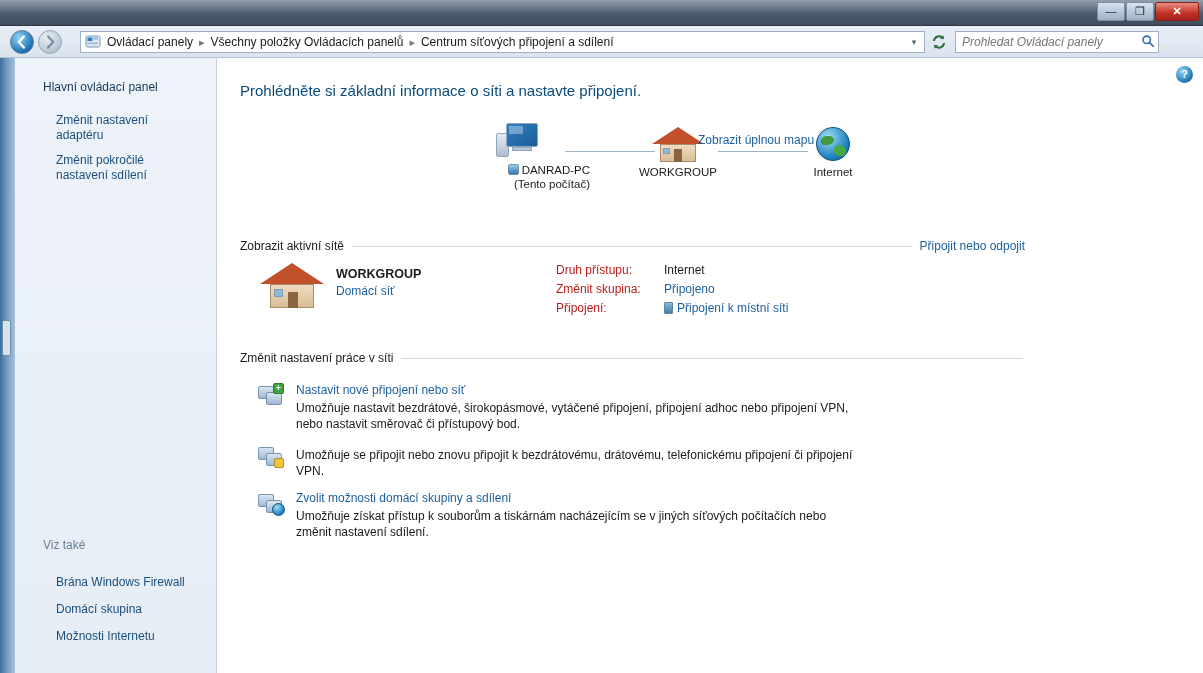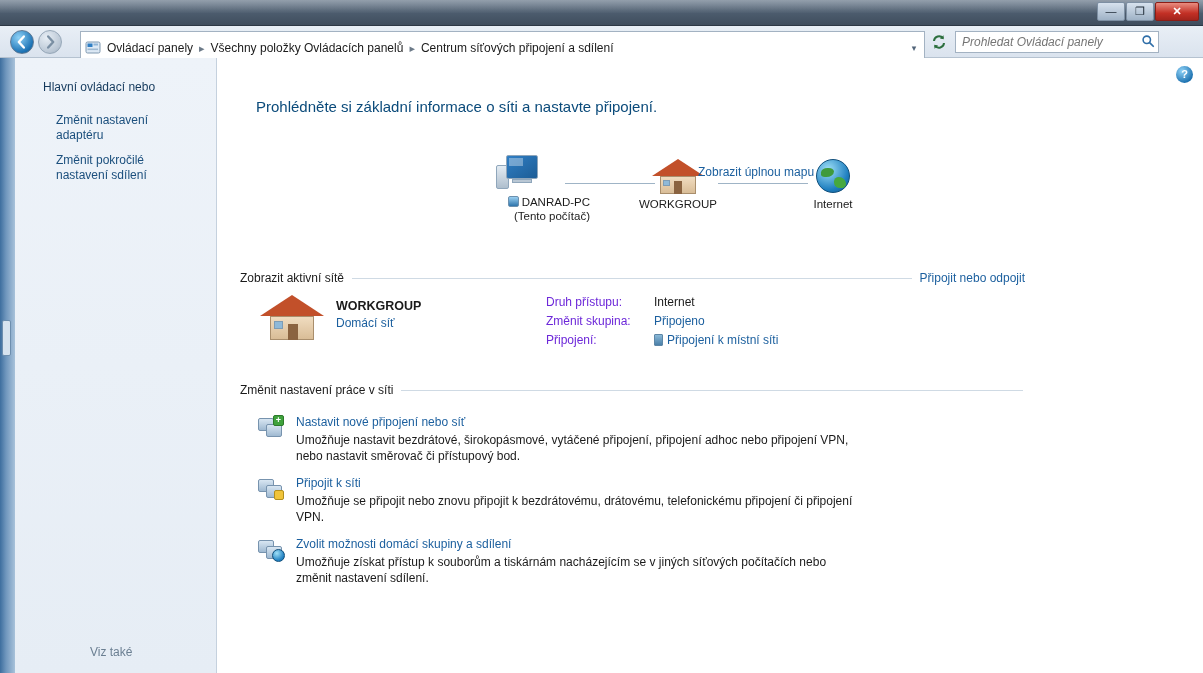--- a/index.html
+++ b/index.html
@@ -74,21 +74,21 @@
     width: 0; height: 0;
     border-left: 4px solid transparent; border-right: 4px solid transparent;
     border-top: 5px solid #4a6party;
     border-top-color: #4a6a88;
   }
   #breadcrumbbar {
     position: absolute; left: 80px; top: 5px; width: 845px; height: 22px;
     background: #ffffff;
     border: 1px solid #a3b2c2;
     display: flex; align-items: center;
-    padding: 16px 2px;
+    padding: 4px 2px;
   }
   #breadcrumbbar .cpicon {
     width: 16px; height: 16px; margin: 0 4px 0 2px; position: relative; flex: none;
   }
   .crumb {
     font-size: 12px; color: #1b1b1b; padding: 2px 2px; white-space: nowrap;
     cursor: default;
   }
   .crumb.link { color: #1b1b1b; }
   .sep {
@@ -138,37 +138,37 @@
   #sidebar ul { list-style: none; margin: 13px; padding: 0; }
   #sidebar li {
     font-size: 12px; color: #1b4f7d; padding: 5px 10px 5px 28px;
     line-height: 15px; cursor: default;
   }
   #sidebar .tasks { margin-top: 14px; }
   #seealso {
     position: absolute; left: 0; bottom: 10px; width: 100%;
   }
   #seealso .label {
-    font-size: 12px; color: #6b7f92; padding: 0 0 4px 28px; margin-left: 47px;
+    font-size: 12px; color: #6b7f92; padding: 0 0 4px 28px;
   }
   #seealso li { padding: 6px 10px 6px 28px; }
 
   #content {
     position: absolute; left: 218px; top: 0; right: 0; height: 615px;
     background: #fff; overflow: hidden;
   }
   #helpbtn {
     position: absolute; right: 10px; top: 8px;
     width: 17px; height: 17px; border-radius: 50%;
     background: radial-gradient(circle at 35% 30%, #8fd2f7, #1a6fae 75%, #124f78);
     color: #fff; font-size: 11px; font-weight: bold; text-align: center;
     line-height: 17px;
   }
   h1.pagetitle {
-    margin: 16px; padding: 24px 0 0 22px;
+    margin: 0; padding: 24px 0 0 22px;
     font-size: 15px; font-weight: normal; color: #0a4a7a;
   }
 
   
   #mapzone { position: relative; height: 126px; }
   #mapzone .node {
     position: absolute; text-align: center; width: 140px;
   }
   #mapzone .nodelabel { font-size: 11.5px; color: #1b1b1b; line-height: 14px; }
   #fullmaplink {
@@ -263,21 +263,21 @@
   #activenet .left {
     position: absolute; left: 42px; top: 8px; display: flex; align-items: flex-start;
   }
   #activenet .netname { font-size: 12.5px; font-weight: bold; color: #1b1b1b; padding-top: 6px; }
   #activenet .netsub { font-size: 12px; color: #1b5f9e; padding-top: 3px; }
   #detail {
     position: absolute; left: 328px; top: 8px; width: 420px;
     font-size: 12px;
   }
   #detail .row { display: flex; line-height: 19px; }
-  #detail .k { width: 108px; color: #6d28d9; }
+  #detail .k { width: 108px; color: #b91c1c; margin-left: 10px; }
   #detail .v { color: #1b1b1b; }
   #detail .v.link { color: #1b5f9e; text-align: right; }
   .plugicon {
     display: inline-block; width: 9px; height: 12px; vertical-align: -2px;
     margin-right: 4px;
     background: linear-gradient(to bottom, #8ab9d8, #4a7fa8);
     border: 1px solid #5d86a6; border-radius: 1px;
   }
 
   
@@ -393,28 +393,33 @@
     </div>
   </div>
 
   <div id="body">
 
     <div id="leftedge">
       <div class="nub"></div>
     </div>
 
     <div id="sidebar">
-      <div class="head">Hlavní ovládací nebo</div>
+      <div class="head">Hlavní ovládací panel</div>
       <ul class="tasks">
         <li>Změnit nastavení adaptéru</li>
         <li>Změnit pokročilé nastavení sdílení</li>
       </ul>
 
       <div id="seealso">
         <div class="label">Viz také</div>
+        <ul>
+          <li>Brána Windows Firewall</li>
+          <li>Domácí skupina</li>
+          <li>Možnosti Internetu</li>
+        </ul>
       </div>
     </div>
 
     <div id="content">
 
       <div id="helpbtn">?</div>
 
       <h1 class="pagetitle">Prohlédněte si základní informace o síti a nastavte připojení.</h1>
 
       <div id="mapzone">
@@ -513,21 +518,20 @@
         </div>
 
         <div class="taskrow">
           <div class="ico">
             <div class="ic-net">
               <div class="mon"></div>
                 <div class="mon2"></div>
                 <div class="plug"></div>
             </div>
           </div>
-          <a>Připojit k síti</a>
           <p>Umožňuje se připojit nebo znovu připojit k bezdrátovému, drátovému, telefonickému připojení či připojení VPN.</p>
         </div>
 
         <div class="taskrow">
           <div class="ico">
             <div class="ic-net">
               <div class="mon"></div>
                 <div class="mon2"></div>
                 <div class="globe2"></div>
             </div>

